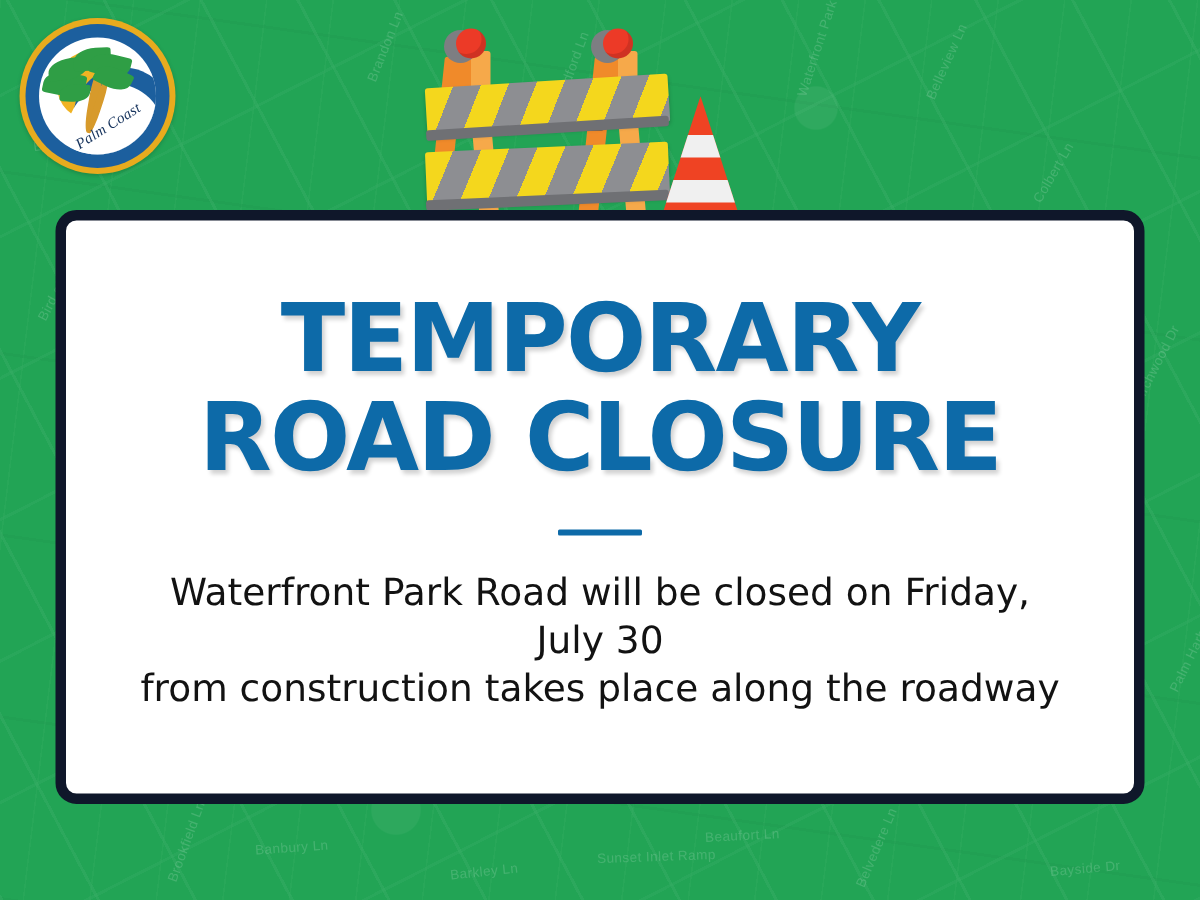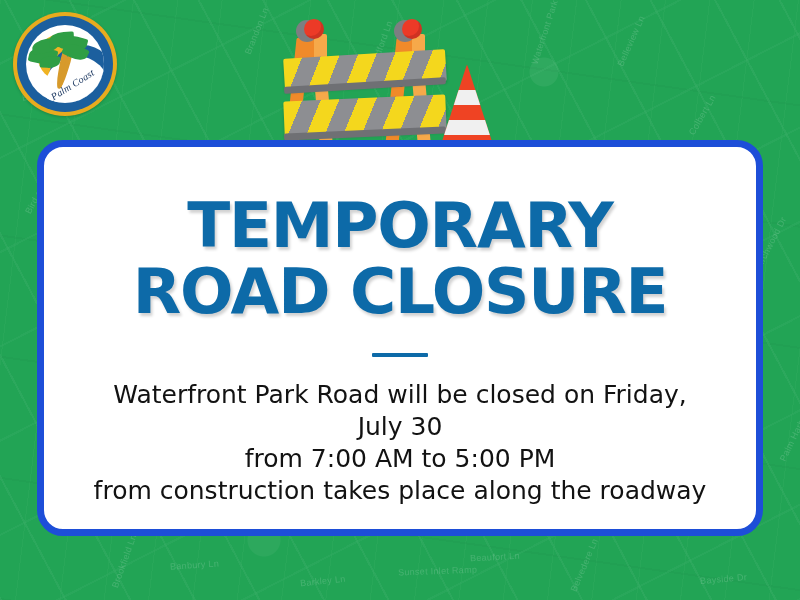--- a/index.html
+++ b/index.html
@@ -233,22 +233,22 @@
   }
 
   
   .card {
     position: absolute;
     left: 37px;
     top: 140px;
     width: 726px;
     height: 396px;
     background: #ffffff;
-    border: 7px solid #1d4ed8;
-    border-radius: 26px;
+    border: 7px solid #0f172a;
+    border-radius: 14px;
     box-sizing: border-box;
     overflow: hidden;
   }
   .card-inner {
     position: absolute;
     inset: 0;
     display: flex;
     flex-direction: column;
     align-items: center;
     padding-top: 46px;
@@ -375,19 +375,18 @@
       <h1 class="headline">
         <span>TEMPORARY</span><br>
         <span>ROAD CLOSURE</span>
       </h1>
 
       <div class="divider"></div>
 
       <p class="body-text">
         <span>Waterfront Park Road will be closed on Friday,</span>
         <span>July 30</span>
-        <span>from 7:00 AM to 5:00 PM</span>
         <span>from construction takes place along the roadway</span>
       </p>
     </div>
   </div>
 
 </div>
 
 </body></html>

